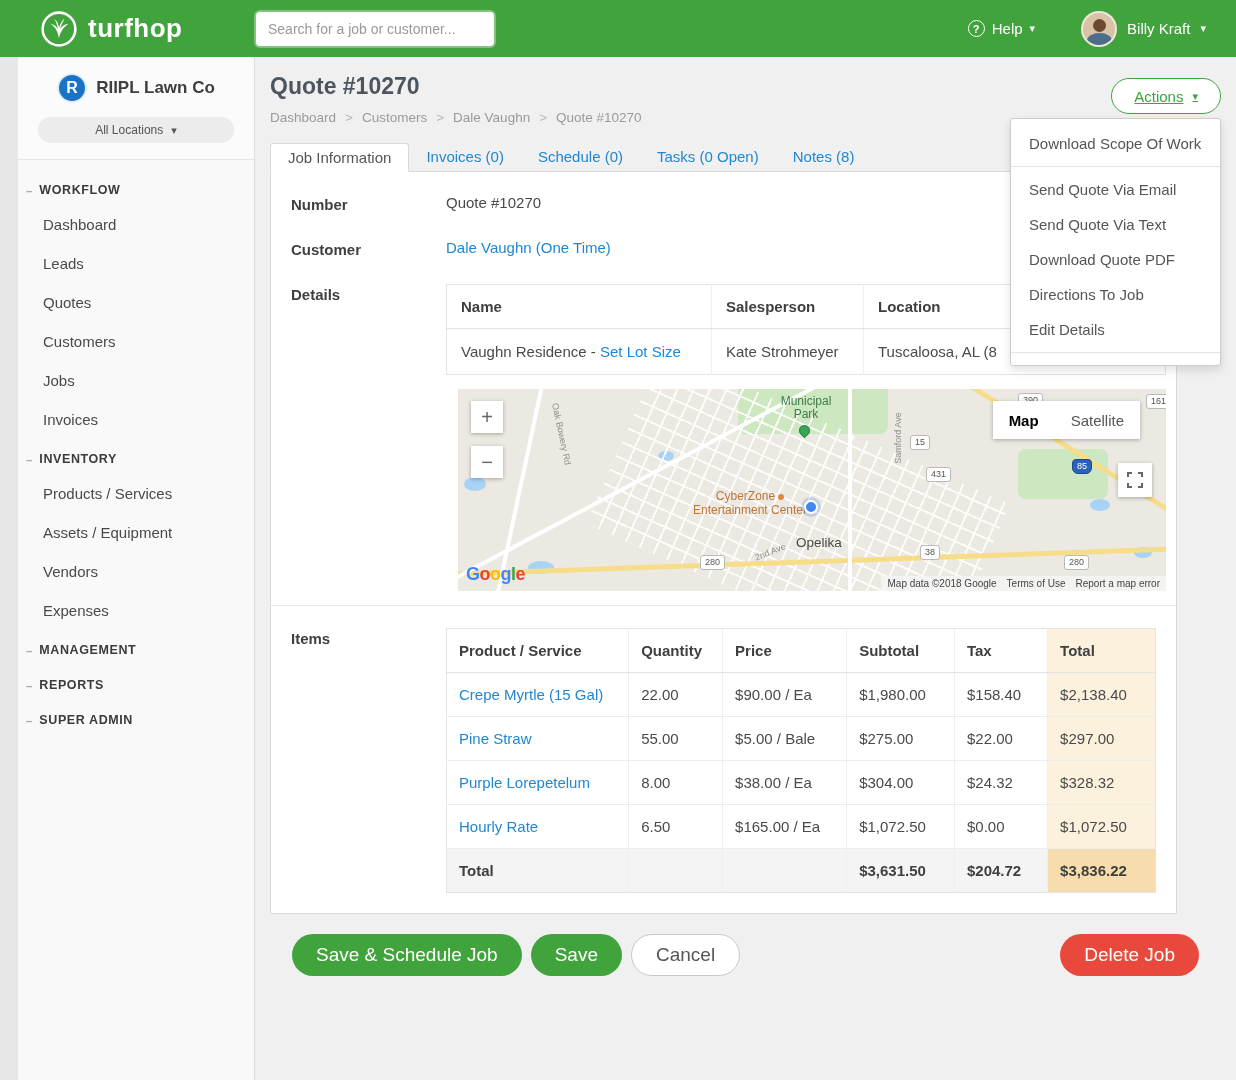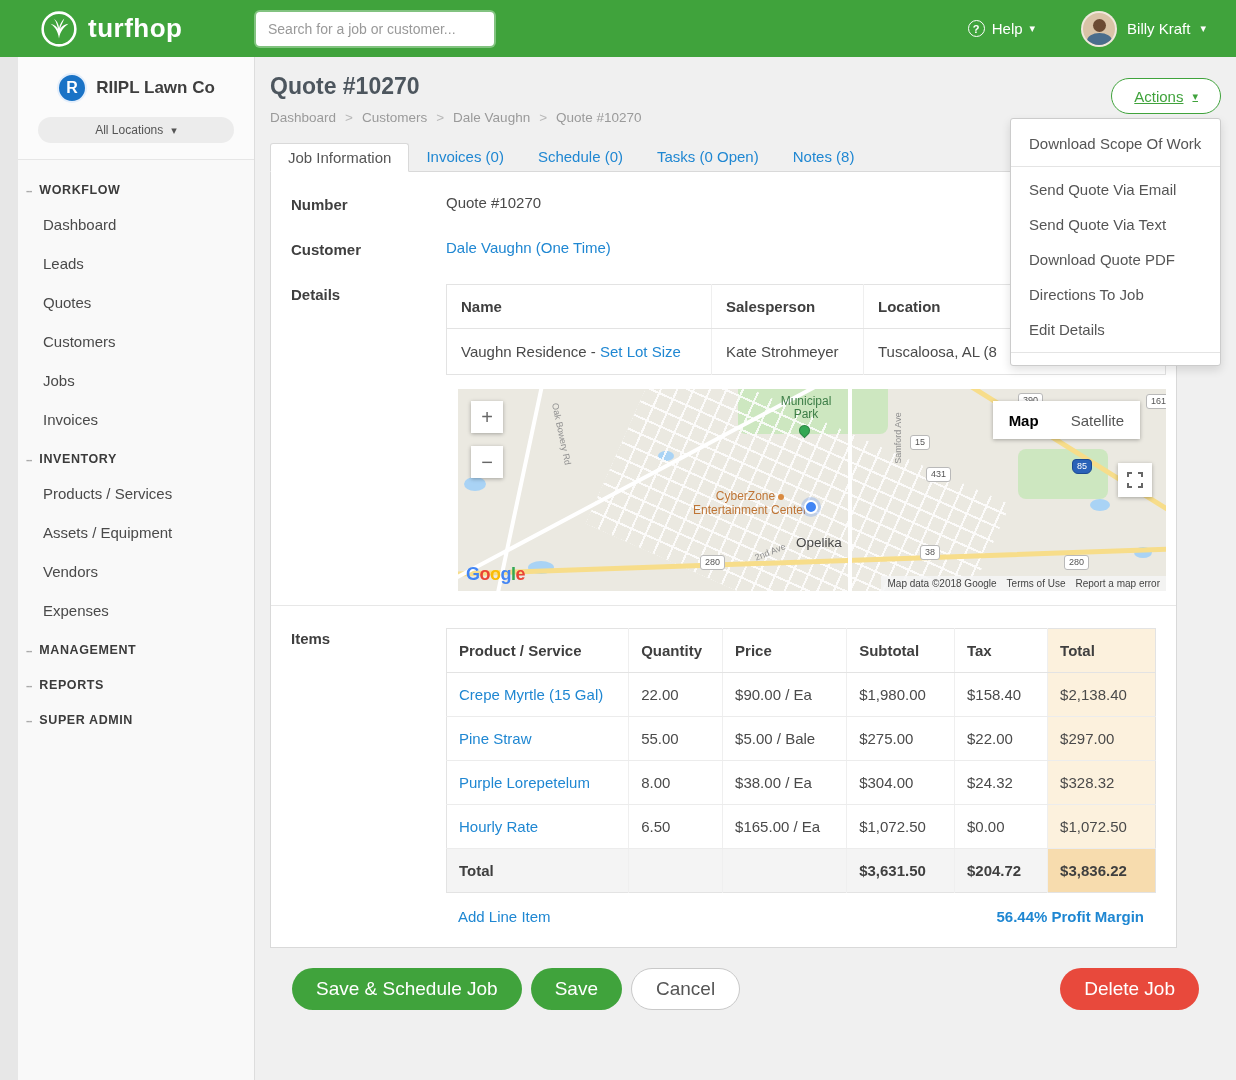--- a/index.html
+++ b/index.html
@@ -409,24 +409,20 @@
               <tr>
                 <td>Total</td>
                 <td></td>
                 <td></td>
                 <td>$3,631.50</td>
                 <td>$204.72</td>
                 <td class="total-col">$3,836.22</td>
               </tr>
             </tfoot>
           </table>
-          <div class="addline-row">
-            <span class="link">Add Line Item</span>
-            <span class="profit">56.44% Profit Margin</span>
-          </div>
         </div>
       </div>
     </div>
 
     <div class="footer-actions">
       <button class="btn green">Save &amp; Schedule Job</button>
       <button class="btn green">Save</button>
       <button class="btn white">Cancel</button>
       <button class="btn red">Delete Job</button>
     </div>

